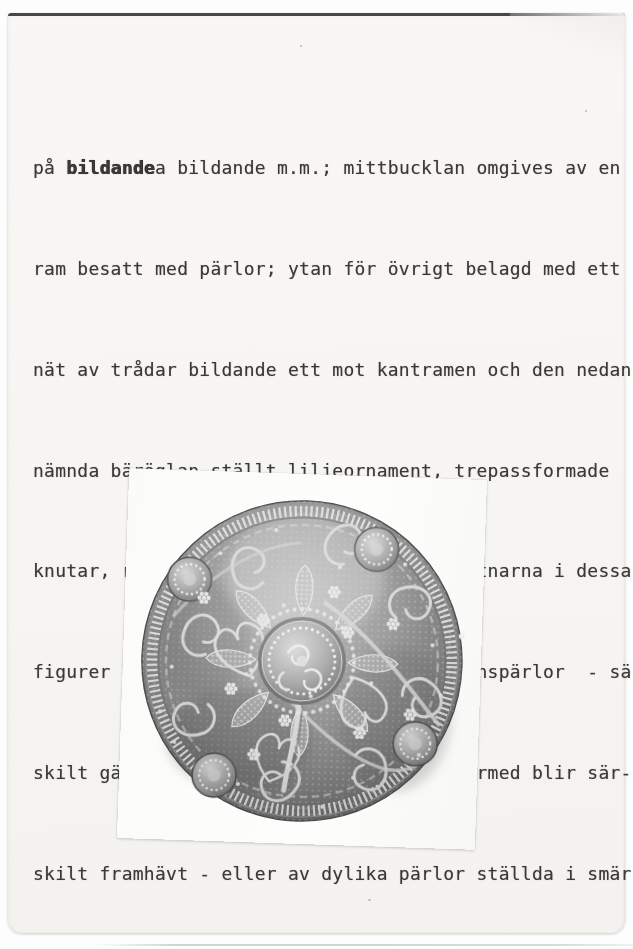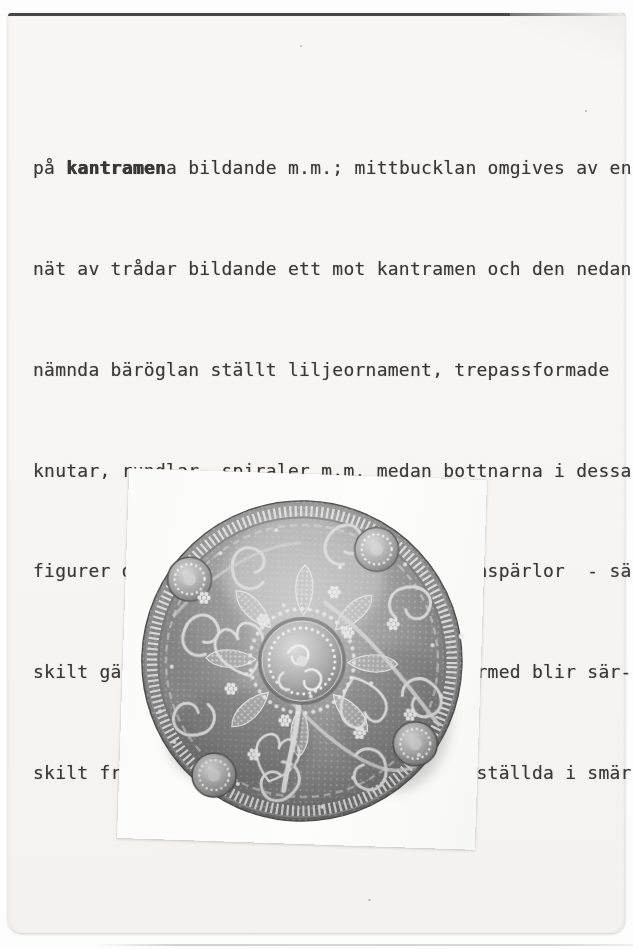--- a/index.html
+++ b/index.html
@@ -49,21 +49,22 @@
 
 <div class="page">
   <div class="corner-fold"></div>
 </div>
 
 <div class="speck" style="left:300px;top:45px;width:2px;height:2px;"></div>
 <div class="speck" style="left:585px;top:110px;width:2px;height:2px;"></div>
 <div class="speck" style="left:368px;top:899px;width:3px;height:2px;"></div>
 
 <div class="typed">
-  <div class="tline"><span>på </span><span class="overtyped">kantramen</span><span>a bildande m.m.; mittbucklan omgives av en</span></div>
+  <div class="tline"><span>på </span><span class="overtyped">bildande</span><span>a bildande m.m.; mittbucklan omgives av en</span></div>
+  <div class="tline">ram besatt med pärlor; ytan för övrigt belagd med ett</div>
   <div class="tline">nät av trådar bildande ett mot kantramen och den nedan-</div>
   <div class="tline">nämnda bäröglan ställt liljeornament, trepassformade</div>
   <div class="tline">knutar, rundlar, spiraler m,m. medan bottnarna i dessa</div>
   <div class="tline">figurer delvis helt fyllas av granulationspärlor  - sär-</div>
   <div class="tline">skilt gäller det liljeornamentet, som därmed blir sär-</div>
   <div class="tline">skilt framhävt - eller av dylika pärlor ställda i smär-</div>
   
   
 </div>
 

